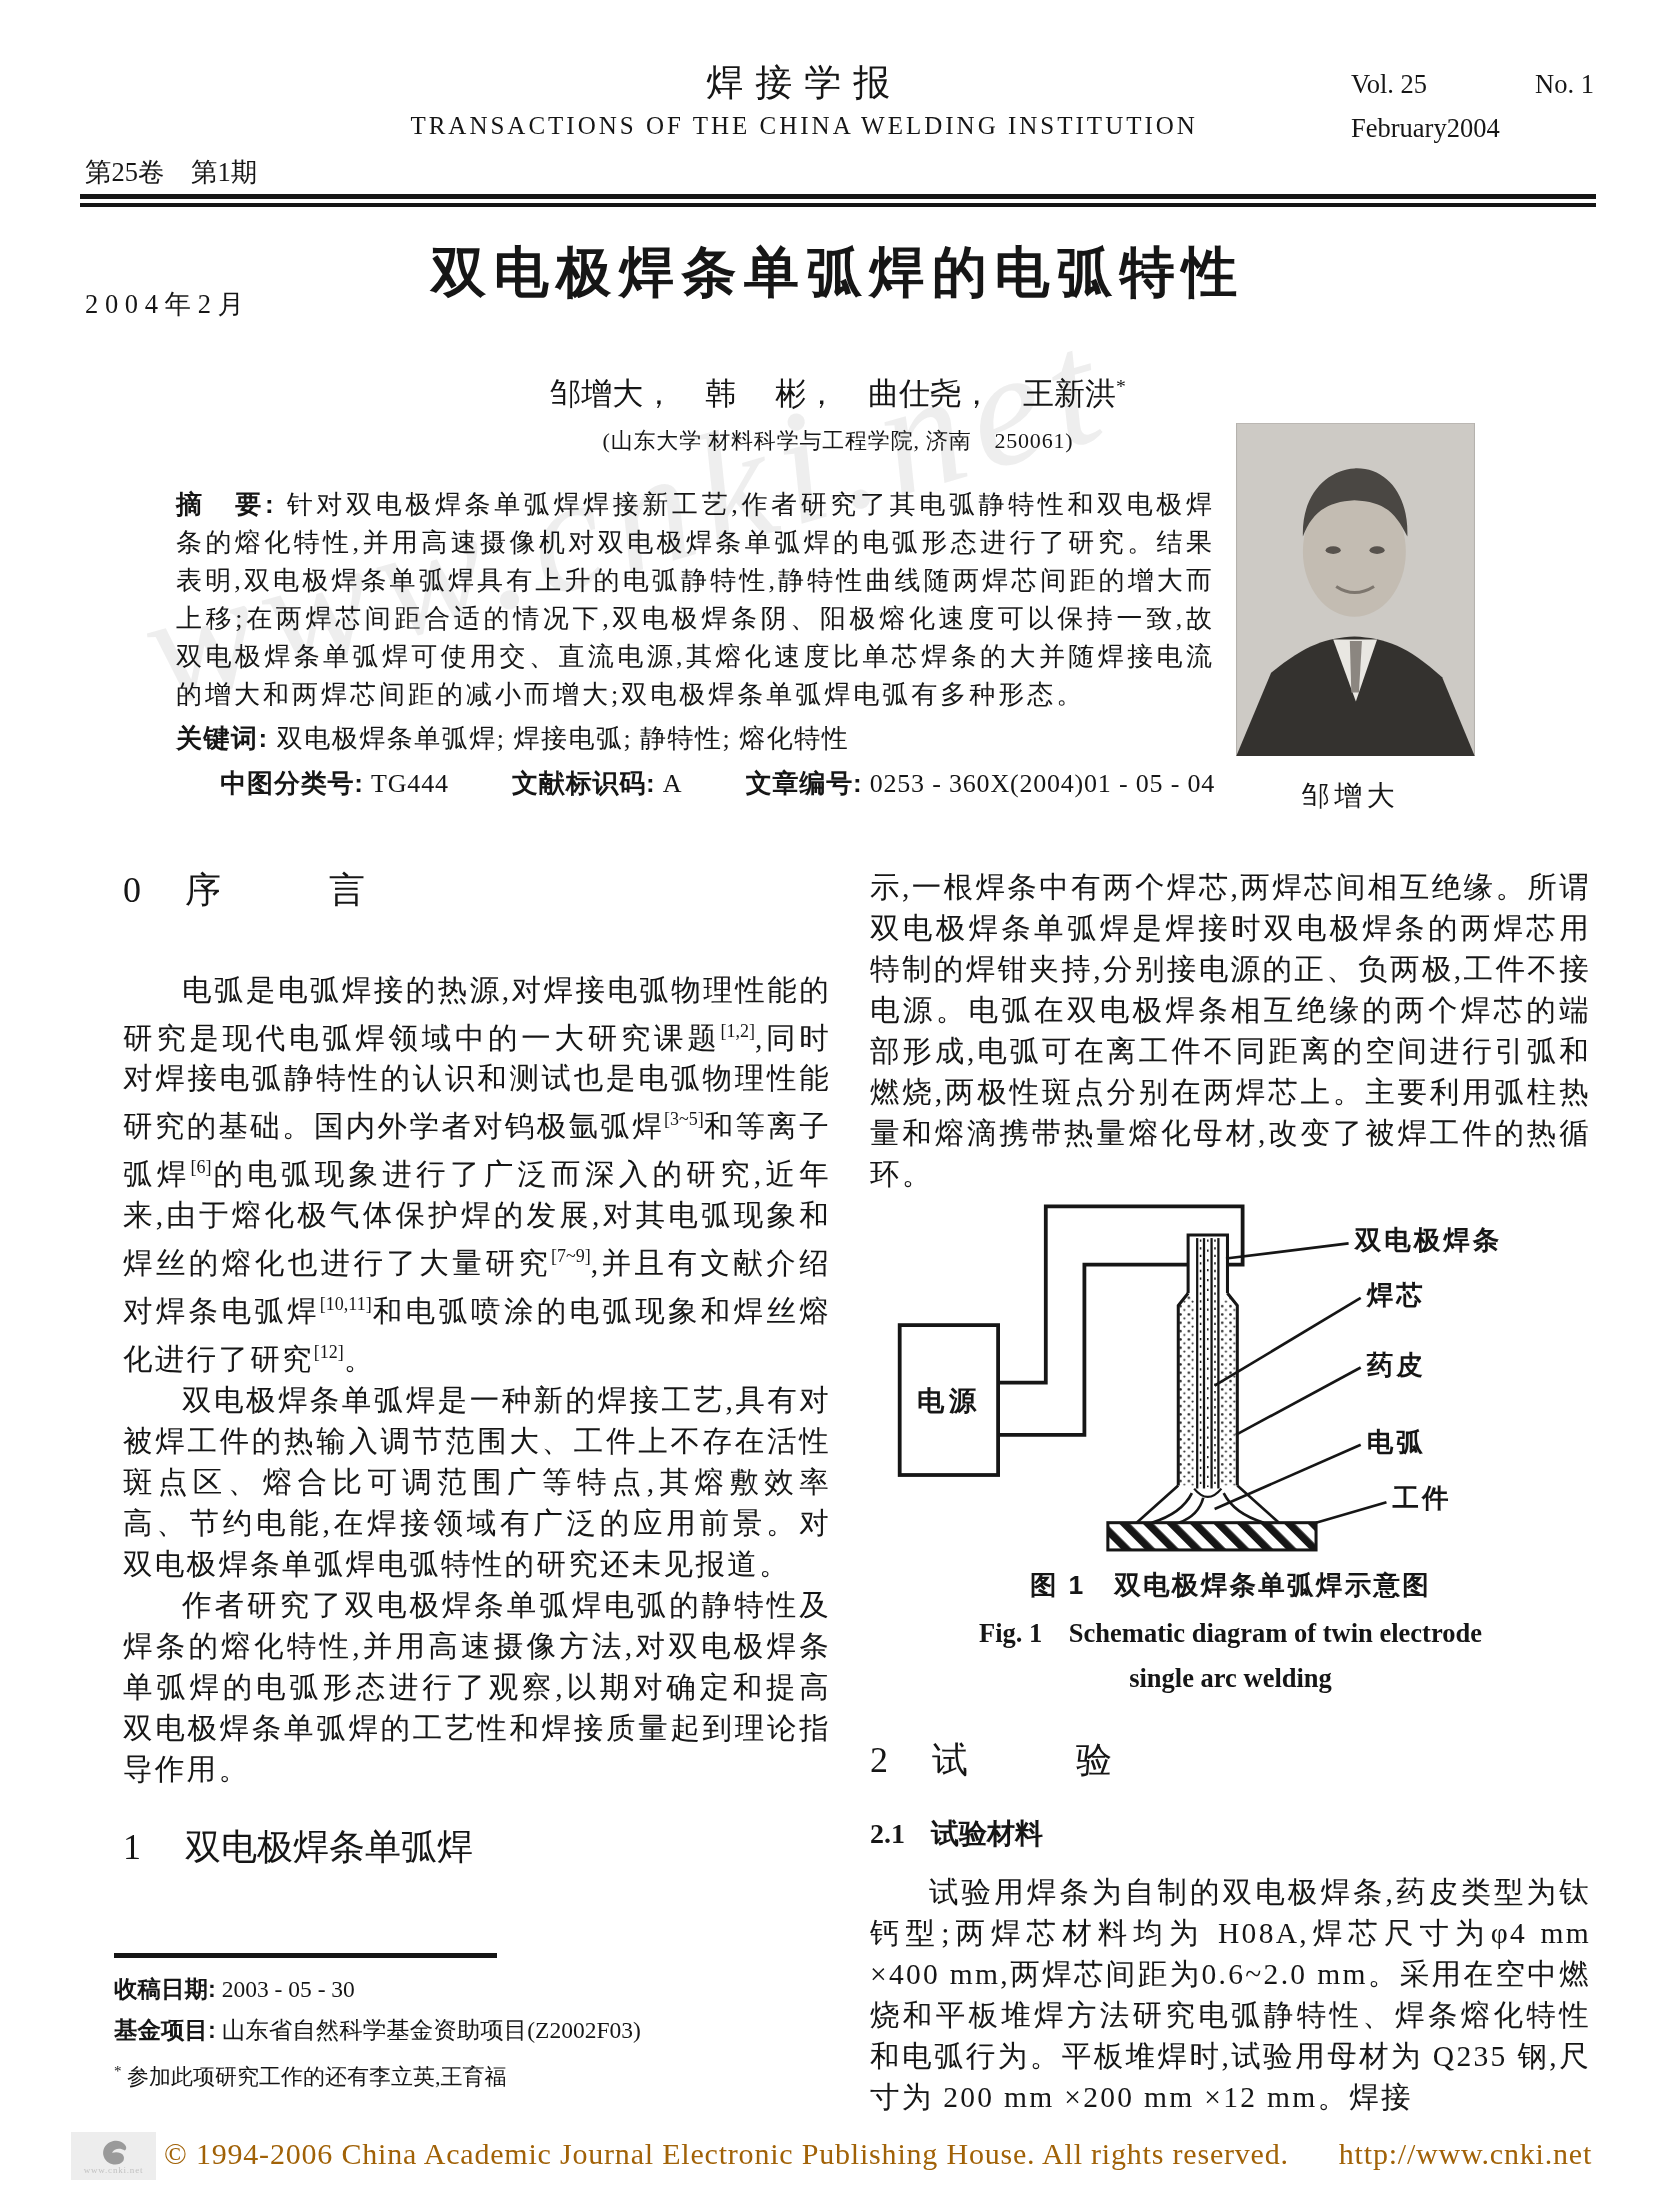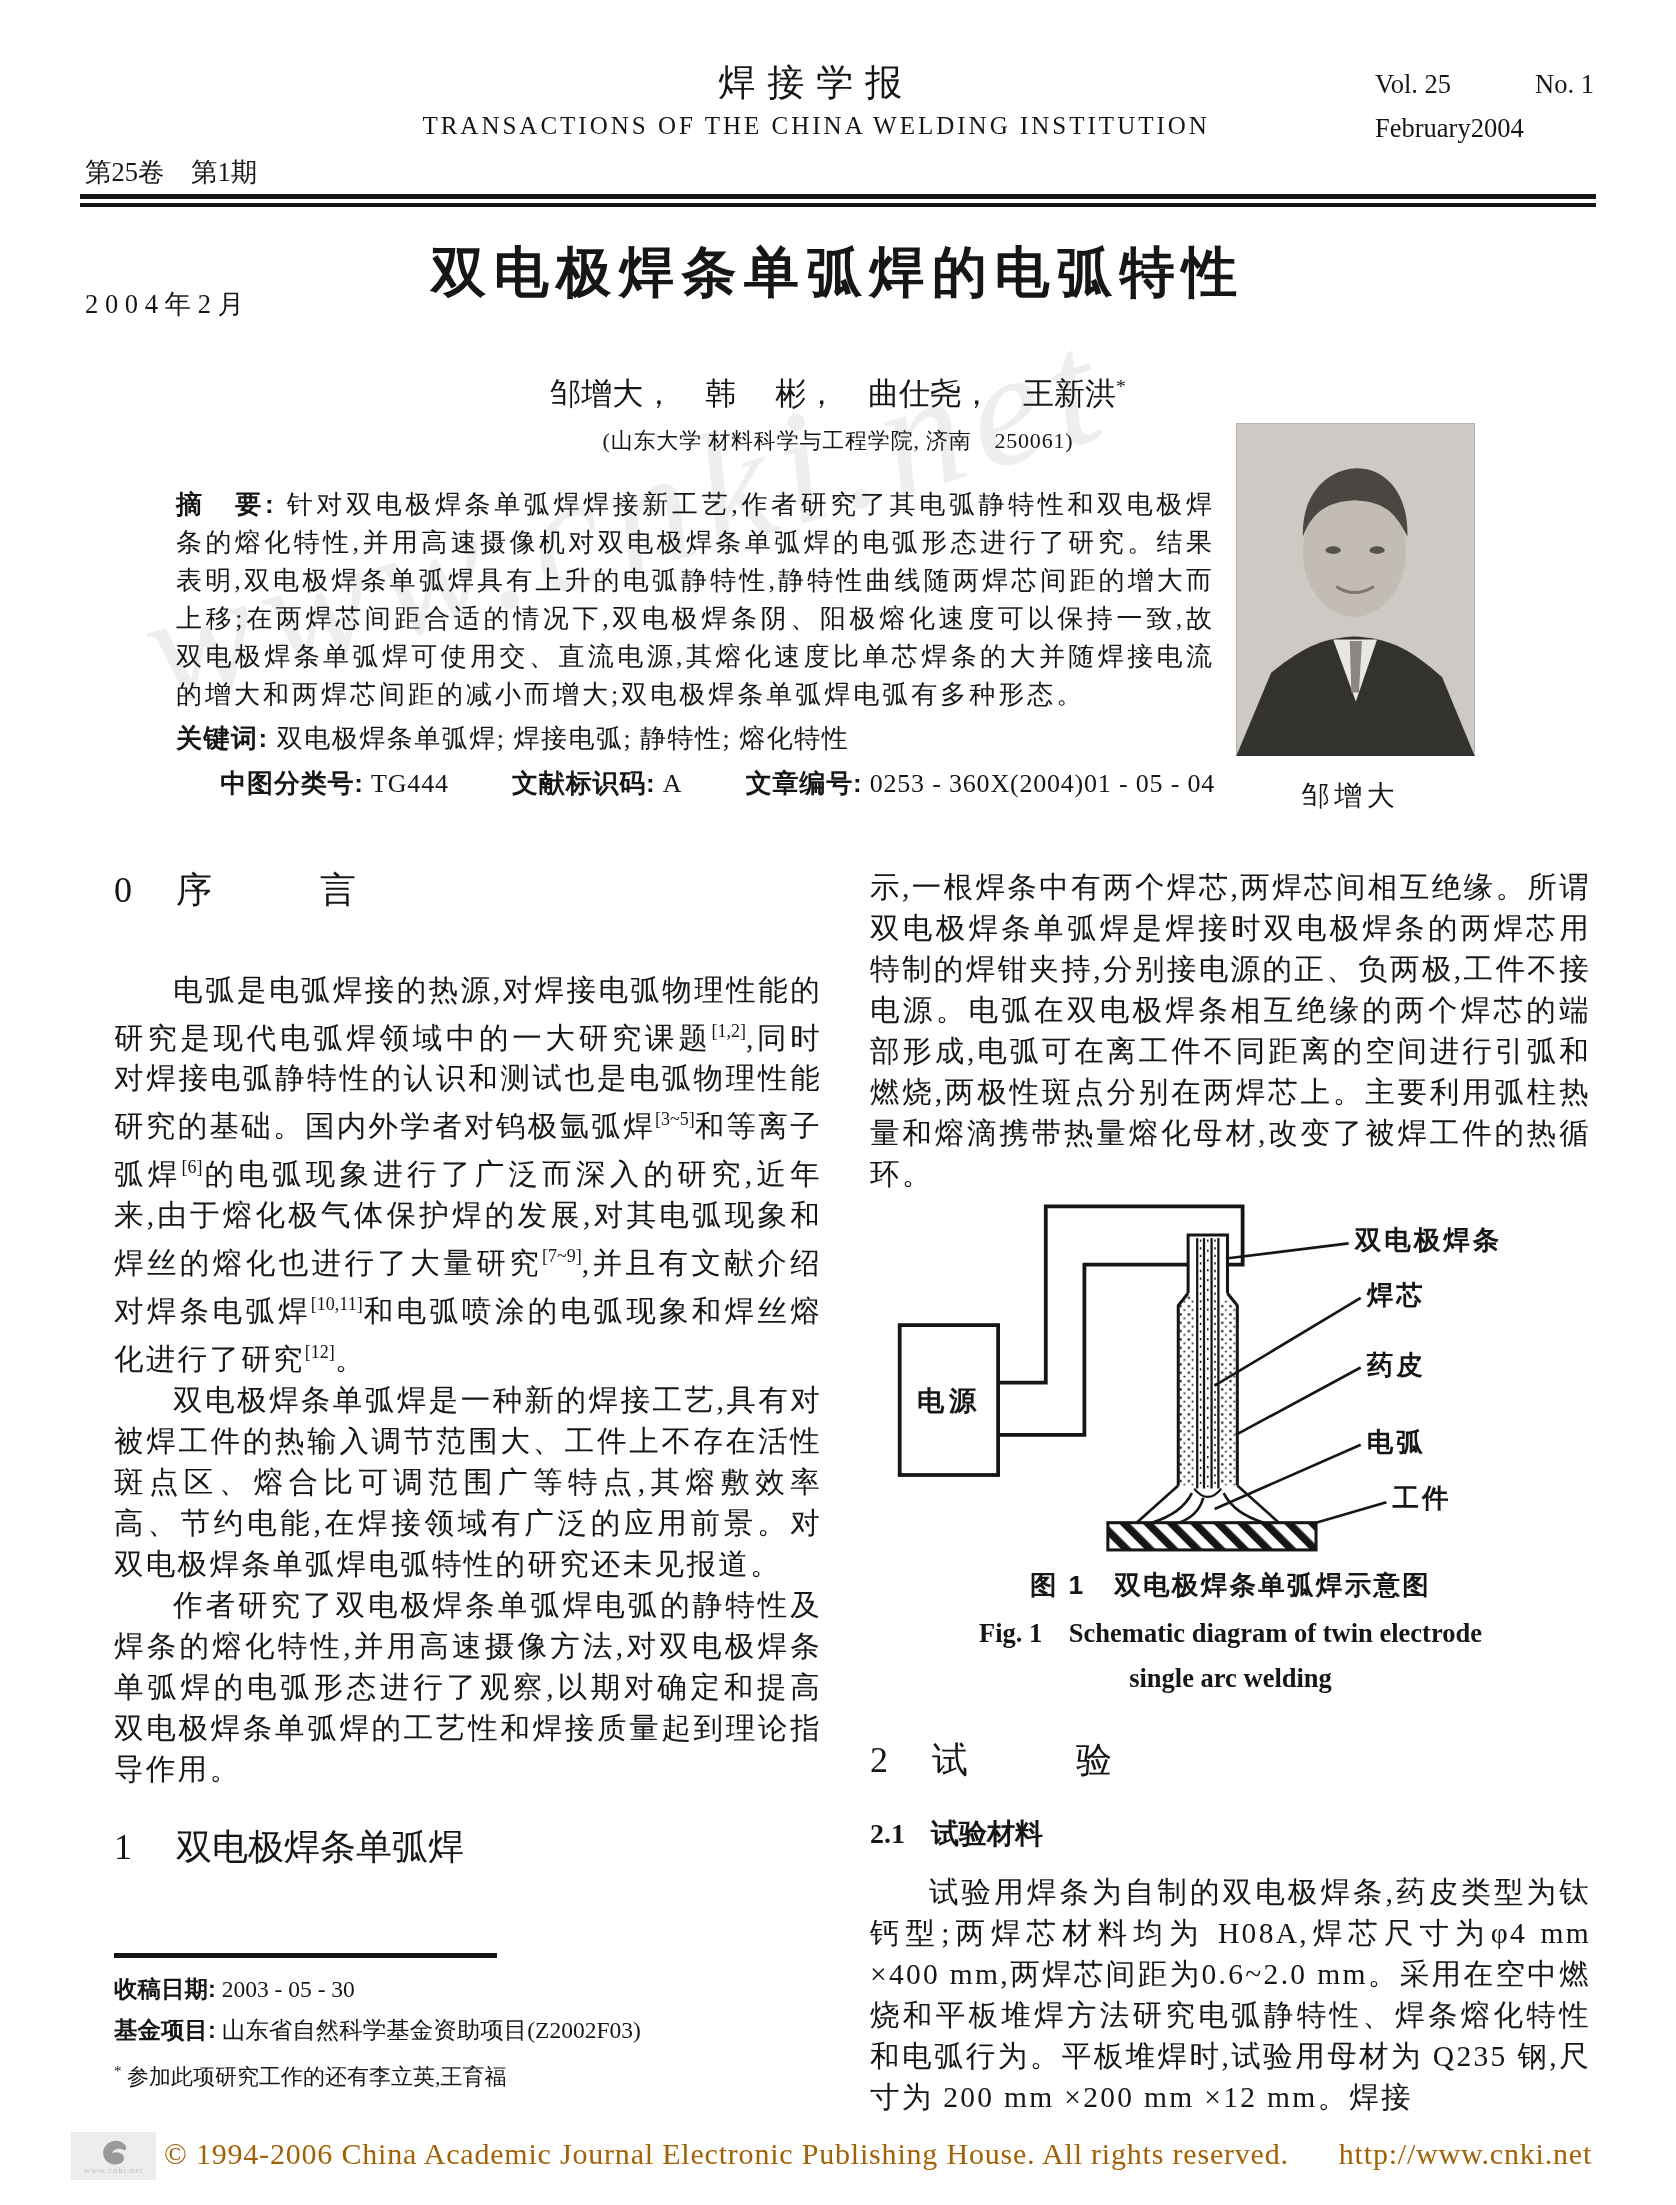--- a/index.html
+++ b/index.html
@@ -12,21 +12,21 @@
              white-space:pre;pointer-events:none;z-index:0;}
 
   
   .journal-header{position:absolute;left:85px;right:82px;top:62px;display:flex;
                   justify-content:space-between;align-items:flex-start;z-index:2;}
   .jh-left{font-size:26.5px;line-height:44px;white-space:pre;}
   .jh-center{text-align:center;}
   .jtitle-cn{font-size:37px;letter-spacing:12px;line-height:42px;}
   .jtitle-en{font-size:25px;letter-spacing:3px;margin-top:7.6px;white-space:pre;}
   .jh-right{text-align:left;font-size:26.5px;line-height:44px;}
-  .jh-right-top{display:flex;gap:84px;}
+  .jh-right-top{display:flex;gap:108px;}
   .double-rule{position:absolute;left:80px;right:80px;top:194px;height:0;
                border-top:5.3px solid #151515;z-index:2;}
   .double-rule::after{content:"";display:block;margin-top:3.8px;border-top:4.5px solid #151515;}
 
   
   .art-title{position:absolute;left:0;width:100%;top:236px;margin:0;text-align:center;
              font-size:55px;font-weight:bold;letter-spacing:7.6px;z-index:2;
              font-family:"Liberation Sans","DejaVu Sans",sans-serif;}
   .authors{position:absolute;left:0;width:100%;top:373px;text-align:center;font-size:31px;
            white-space:pre;z-index:2;}
@@ -44,21 +44,21 @@
   .abstract-block p{margin:0;}
   .abs{font-size:26px;line-height:38px;letter-spacing:3px;text-align:justify;}
   .lbl{font-family:"Liberation Sans","DejaVu Sans",sans-serif;font-weight:bold;white-space:pre;}
   .kw{font-size:26px;line-height:38px;margin-top:4.5px !important;letter-spacing:1.5px;}
   .meta-line{font-size:26px;line-height:38px;margin-top:6px !important;letter-spacing:0.8px;text-align:right;}
   .meta-line .pair{margin-right:56px;white-space:pre;}
   .meta-line .pair:last-child{margin-right:0;}
 
   
   .col{position:absolute;top:855px;z-index:1;}
-  .col-left{left:114px;width:708px;}
+  .col-left{left:123px;width:708px;}
   .col-right{left:870px;width:721px;}
   .sec{font-size:36px;font-weight:normal;margin:10.6px 0 55px 0;white-space:pre;}
   .sec .sec-num{margin-right:44px;}
   .sec1{margin-top:33px;margin-bottom:44px;}
   .sec2{margin-top:42px;margin-bottom:23px;}
   .subsec{font-size:28px;margin:30px 0 19.7px 0;white-space:pre;
           font-family:"Liberation Sans","DejaVu Sans",sans-serif;font-weight:bold;}
   .subsec .sec-num{margin-right:26px;font-family:"Liberation Serif",serif;font-weight:bold;}
   .para{font-size:29.5px;line-height:41px;letter-spacing:2.3px;text-align:justify;
         text-indent:2em;margin:0;}

